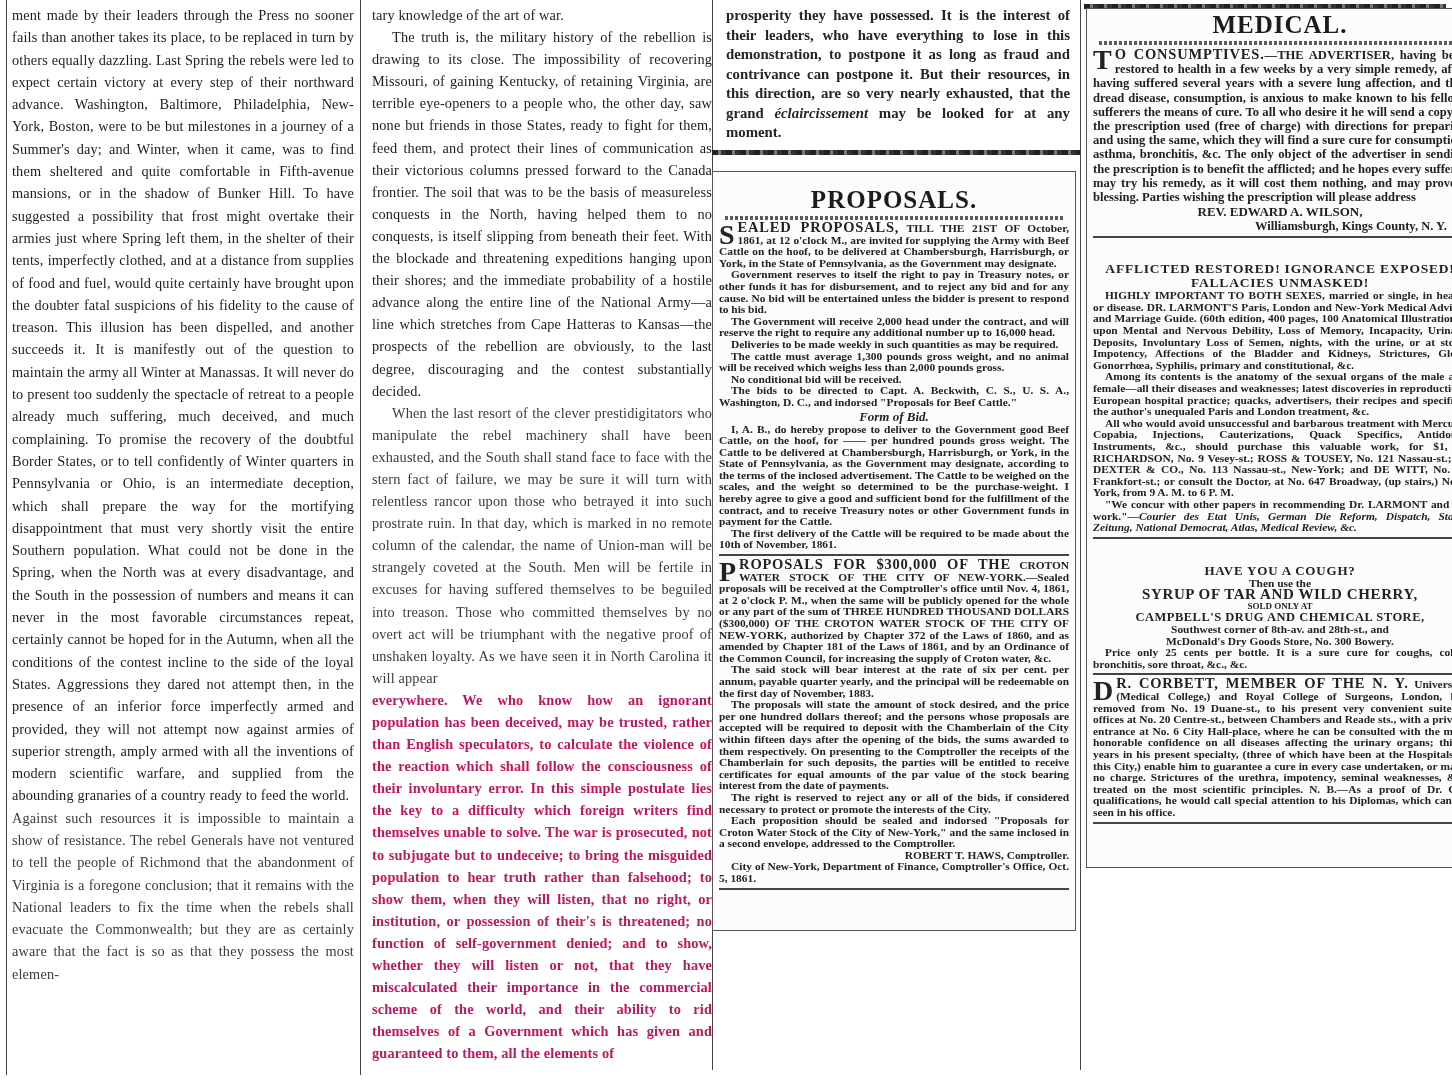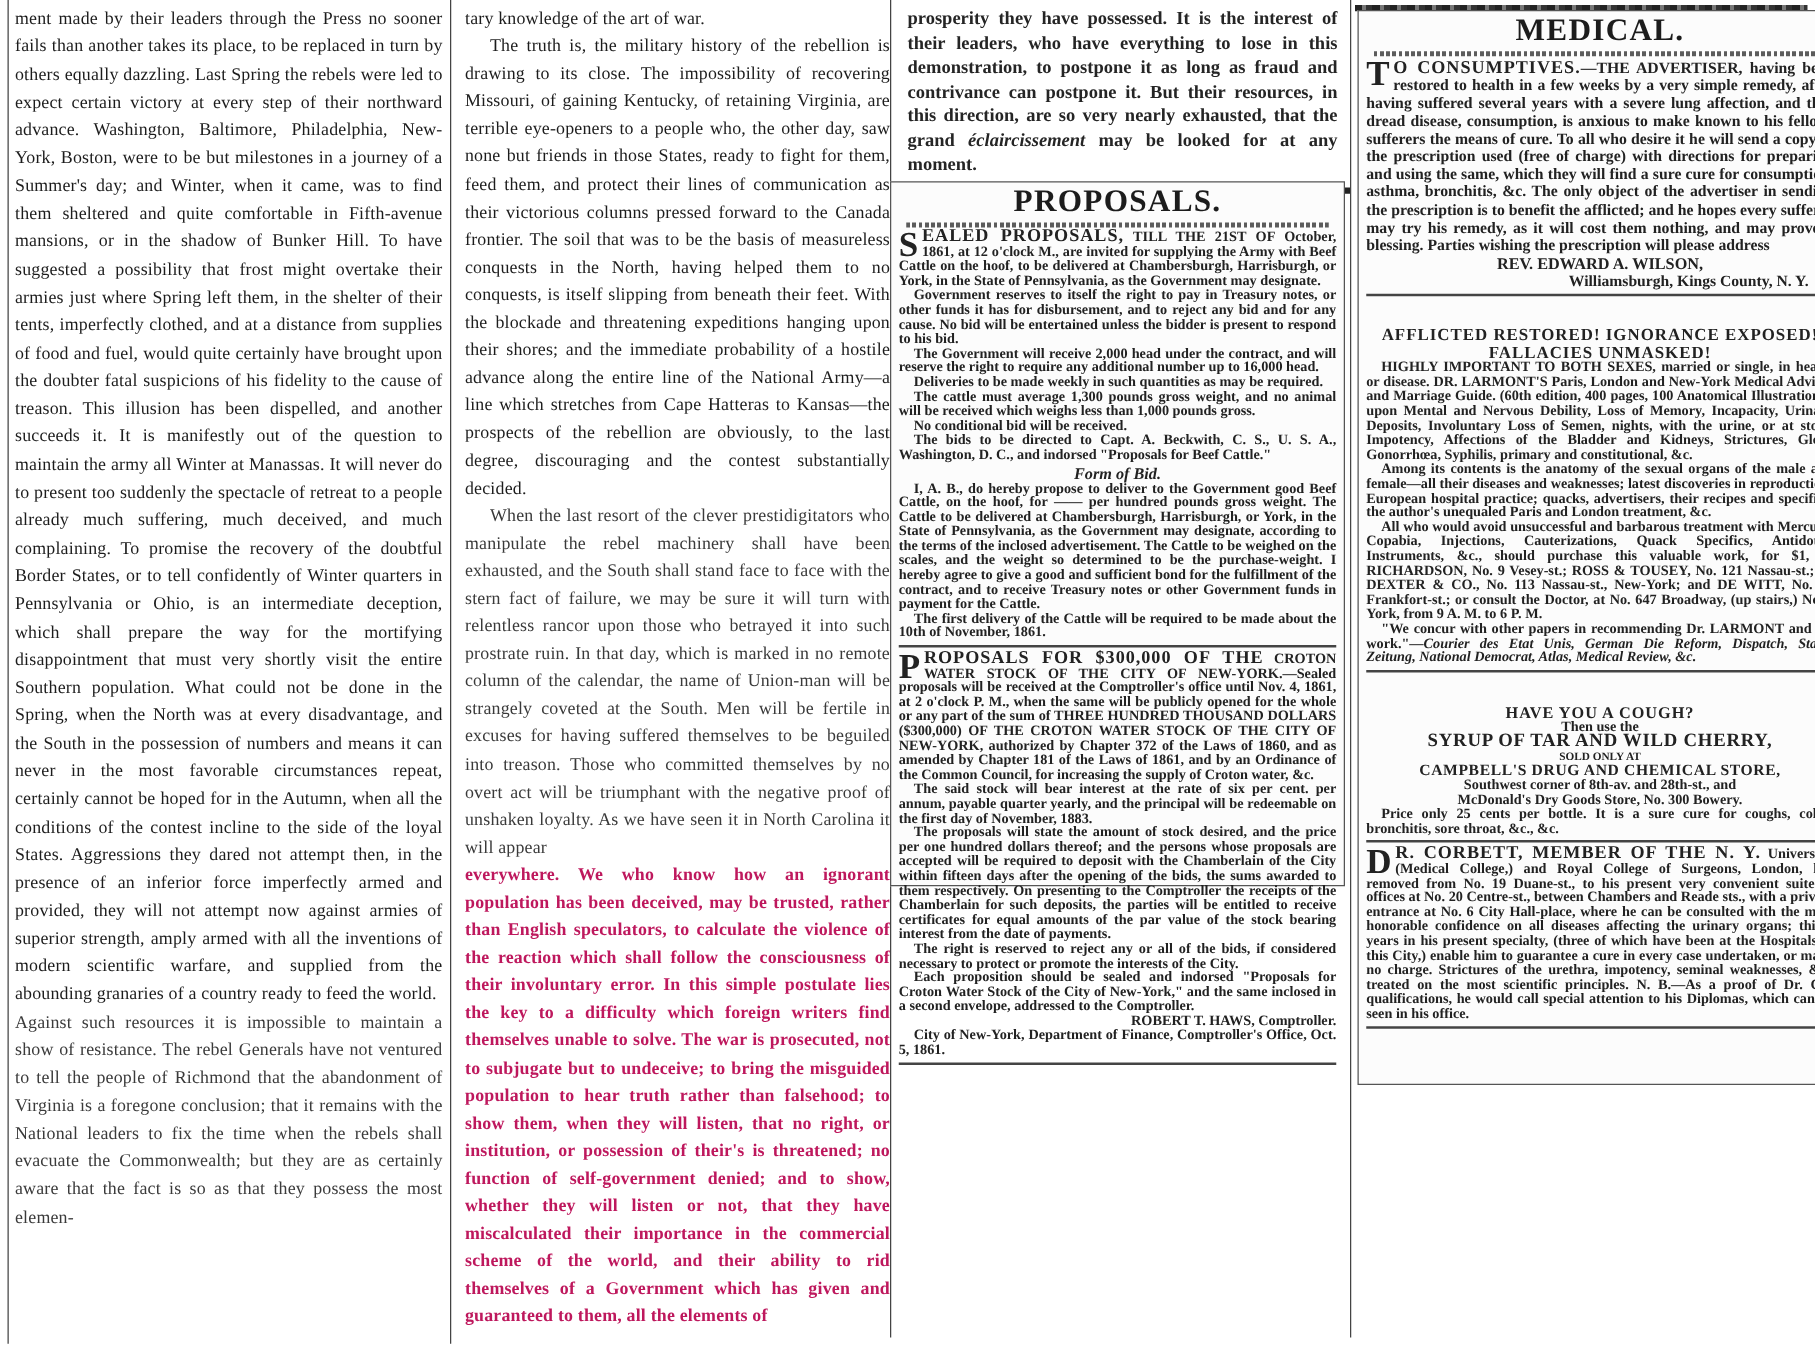--- a/index.html
+++ b/index.html
@@ -53,21 +53,21 @@
     margin:0; font-size:11.4px; line-height:11.6px; text-align:justify;
     font-weight:bold; color:#222;
   }
   .ad p.i { text-indent:12px; }
   .ad .head { font-weight:900; font-size:14.5px; letter-spacing:.8px;margin-top:24px; }
   .ad .bigcap { font-size:28px; float:left; line-height:22px; margin:2px 3px 0 0; font-weight:900; }
   .ad .center { text-align:center; text-align-last:center; }
   .ad .sep { border-top:2px solid #444; margin:3px 0; }
   .ad i { font-style:italic; }
 
-  #proposals { left:712px; top:145px; width:364px; height:564px; padding:0 6px; }
+  #proposals { left:712px; top:171px; width:364px; height:760px; padding:12px 6px; }
   #medical { left:1086px; top:8px; width:388px; height:860px; padding:0 6px; }
   .topband { position:absolute; height:5px;
     background:repeating-linear-gradient(90deg,#222 0 6px,#777 6px 9px,#333 9px 14px);
   }
 </style>
 </head>
 <body>
 
 <div class="rule-v" style="left:6px;height:1075px;"></div>
 <div class="rule-v" style="left:360px;height:1075px;"></div>
@@ -100,21 +100,21 @@
   <div class="ad-title">PROPOSALS.</div>
   <div class="wavy"></div>
 
   <div>
     <p>
       <span class="bigcap">S</span><span class="head">EALED PROPOSALS,</span><span> TILL THE 21ST OF October, 1861, at 12 o'clock M., are invited for supplying the Army with Beef Cattle on the hoof, to be delivered at Chambersburgh, Harrisburgh, or York, in the State of Pennsylvania, as the Government may designate.</span>
     </p>
     <p class="i">Government reserves to itself the right to pay in Treasury notes, or other funds it has for disbursement, and to reject any bid and for any cause. No bid will be entertained unless the bidder is present to respond to his bid.</p>
     <p class="i">The Government will receive 2,000 head under the contract, and will reserve the right to require any additional number up to 16,000 head.</p>
     <p class="i">Deliveries to be made weekly in such quantities as may be required.</p>
-    <p class="i">The cattle must average 1,300 pounds gross weight, and no animal will be received which weighs less than 1,000 pounds gross.</p>
+    <p class="i">The cattle must average 1,300 pounds gross weight, and no animal will be received which weighs less than 2,000 pounds gross.</p>
     <p class="i">No conditional bid will be received.</p>
     <p class="i">The bids to be directed to Capt. A. Beckwith, C. S., U. S. A., Washington, D. C., and indorsed "Proposals for Beef Cattle."</p>
     <p class="center" style="font-style:italic;font-size:13px;line-height:15px;">Form of Bid.</p>
     <p class="i">I, A. B., do hereby propose to deliver to the Government good Beef Cattle, on the hoof, for —— per hundred pounds gross weight. The Cattle to be delivered at Chambersburgh, Harrisburgh, or York, in the State of Pennsylvania, as the Government may designate, according to the terms of the inclosed advertisement. The Cattle to be weighed on the scales, and the weight so determined to be the purchase-weight. I hereby agree to give a good and sufficient bond for the fulfillment of the contract, and to receive Treasury notes or other Government funds in payment for the Cattle.</p>
     <p class="i">The first delivery of the Cattle will be required to be made about the 10th of November, 1861.</p>
   </div>
 
   <div class="sep"></div>
 
   <div>

